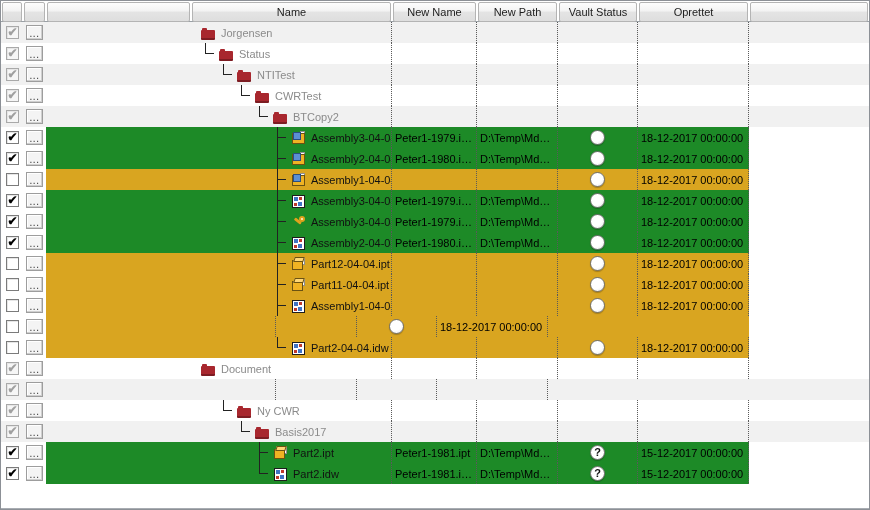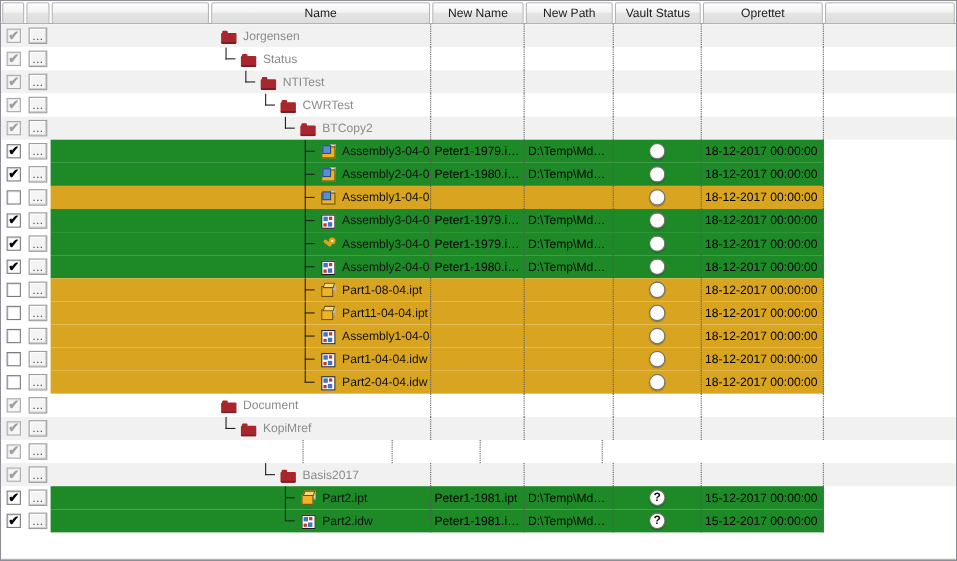--- a/index.html
+++ b/index.html
@@ -575,21 +575,21 @@
           <div class="nameinner">
             <span class="tree" style="width: 98px;">
               <i class="tl-v" style="left: 84px; top: 0px; height: 21px;"></i>
               <i class="tl-h" style="left: 84px; top: 10px; width: 9px;"></i>
             </span>
             <span class="ic ic-ipt">
               <i class="pg"></i>
               <i class="base"></i>
               <i class="lid"></i>
             </span>
-            <span class="lbl file">Part1-08-04.ipt</span>
+            <span class="lbl file">Part12-04-04.ipt</span>
           </div>
         </div>
         <div class="cell c-newname sep"></div>
         <div class="cell c-newpath sep"></div>
         <div class="cell c-vault sep">
           <div class="vs"></div>
         </div>
         <div class="cell c-created sep">18-12-2017 00:00:00</div>
         <div class="cell c-tail"></div>
       </div>
@@ -659,241 +659,225 @@
       </div>
       <div class="row orange">
         <div class="band"></div>
         <div class="cell c-check">
           <div class="cb"></div>
         </div>
         <div class="cell c-dots">
           <div class="dotsbtn">...</div>
         </div>
         <div class="cell c-blank"></div>
-        <div class="cell c-name sep">
-          <div class="nameinner">
-            <span class="tree" style="width: 98px;">
-              <i class="tl-v" style="left: 84px; top: 0px; height: 21px;"></i>
+        <div class="cell c-newname sep"></div>
+        <div class="cell c-newpath sep"></div>
+        <div class="cell c-vault sep">
+          <div class="vs"></div>
+        </div>
+        <div class="cell c-created sep">18-12-2017 00:00:00</div>
+        <div class="cell c-tail"></div>
+      </div>
+      <div class="row orange">
+        <div class="band"></div>
+        <div class="cell c-check">
+          <div class="cb"></div>
+        </div>
+        <div class="cell c-dots">
+          <div class="dotsbtn">...</div>
+        </div>
+        <div class="cell c-blank"></div>
+        <div class="cell c-name sep">
+          <div class="nameinner">
+            <span class="tree" style="width: 98px;">
+              <i class="tl-v" style="left: 84px; top: 0px; height: 11px;"></i>
               <i class="tl-h" style="left: 84px; top: 10px; width: 9px;"></i>
             </span>
             <span class="ic ic-idw">
               <i class="sheet"></i>
               <i class="b1"></i>
               <i class="b2"></i>
               <i class="b3"></i>
               <i class="b4"></i>
             </span>
-            <span class="lbl file">Part1-04-04.idw</span>
-          </div>
-        </div>
-        <div class="cell c-newname sep"></div>
-        <div class="cell c-newpath sep"></div>
-        <div class="cell c-vault sep">
-          <div class="vs"></div>
-        </div>
-        <div class="cell c-created sep">18-12-2017 00:00:00</div>
-        <div class="cell c-tail"></div>
-      </div>
-      <div class="row orange">
-        <div class="band"></div>
-        <div class="cell c-check">
-          <div class="cb"></div>
-        </div>
-        <div class="cell c-dots">
-          <div class="dotsbtn">...</div>
-        </div>
-        <div class="cell c-blank"></div>
-        <div class="cell c-name sep">
-          <div class="nameinner">
-            <span class="tree" style="width: 98px;">
-              <i class="tl-v" style="left: 84px; top: 0px; height: 11px;"></i>
-              <i class="tl-h" style="left: 84px; top: 10px; width: 9px;"></i>
+            <span class="lbl file">Part2-04-04.idw</span>
+          </div>
+        </div>
+        <div class="cell c-newname sep"></div>
+        <div class="cell c-newpath sep"></div>
+        <div class="cell c-vault sep">
+          <div class="vs"></div>
+        </div>
+        <div class="cell c-created sep">18-12-2017 00:00:00</div>
+        <div class="cell c-tail"></div>
+      </div>
+      <div class="row plain">
+        <div class="band"></div>
+        <div class="cell c-check">
+          <div class="cb disabled">
+            <span class="tick">✔</span>
+          </div>
+        </div>
+        <div class="cell c-dots">
+          <div class="dotsbtn">...</div>
+        </div>
+        <div class="cell c-blank"></div>
+        <div class="cell c-name sep">
+          <div class="nameinner">
+            <span class="tree" style="width: 8px;"></span>
+            <span class="ic ic-folder"></span>
+            <span class="lbl folder">Document</span>
+          </div>
+        </div>
+        <div class="cell c-newname sep"></div>
+        <div class="cell c-newpath sep"></div>
+        <div class="cell c-vault sep"></div>
+        <div class="cell c-created sep"></div>
+        <div class="cell c-tail"></div>
+      </div>
+      <div class="row alt">
+        <div class="band"></div>
+        <div class="cell c-check">
+          <div class="cb disabled">
+            <span class="tick">✔</span>
+          </div>
+        </div>
+        <div class="cell c-dots">
+          <div class="dotsbtn">...</div>
+        </div>
+        <div class="cell c-blank"></div>
+        <div class="cell c-newname sep"></div>
+        <div class="cell c-newpath sep"></div>
+        <div class="cell c-vault sep"></div>
+        <div class="cell c-created sep"></div>
+        <div class="cell c-tail"></div>
+      </div>
+      <div class="row plain">
+        <div class="band"></div>
+        <div class="cell c-check">
+          <div class="cb disabled">
+            <span class="tick">✔</span>
+          </div>
+        </div>
+        <div class="cell c-dots">
+          <div class="dotsbtn">...</div>
+        </div>
+        <div class="cell c-blank"></div>
+        <div class="cell c-name sep">
+          <div class="nameinner">
+            <span class="tree" style="width: 44px;">
+              <i class="tl-v" style="left: 30px; top: 0px; height: 11px;"></i>
+              <i class="tl-h" style="left: 30px; top: 10px; width: 9px;"></i>
+            </span>
+            <span class="ic ic-folder"></span>
+            <span class="lbl folder">Ny CWR</span>
+          </div>
+        </div>
+        <div class="cell c-newname sep"></div>
+        <div class="cell c-newpath sep"></div>
+        <div class="cell c-vault sep"></div>
+        <div class="cell c-created sep"></div>
+        <div class="cell c-tail"></div>
+      </div>
+      <div class="row alt">
+        <div class="band"></div>
+        <div class="cell c-check">
+          <div class="cb disabled">
+            <span class="tick">✔</span>
+          </div>
+        </div>
+        <div class="cell c-dots">
+          <div class="dotsbtn">...</div>
+        </div>
+        <div class="cell c-blank"></div>
+        <div class="cell c-name sep">
+          <div class="nameinner">
+            <span class="tree" style="width: 62px;">
+              <i class="tl-v" style="left: 48px; top: 0px; height: 11px;"></i>
+              <i class="tl-h" style="left: 48px; top: 10px; width: 9px;"></i>
+            </span>
+            <span class="ic ic-folder"></span>
+            <span class="lbl folder">Basis2017</span>
+          </div>
+        </div>
+        <div class="cell c-newname sep"></div>
+        <div class="cell c-newpath sep"></div>
+        <div class="cell c-vault sep"></div>
+        <div class="cell c-created sep"></div>
+        <div class="cell c-tail"></div>
+      </div>
+      <div class="row green">
+        <div class="band"></div>
+        <div class="cell c-check">
+          <div class="cb">
+            <span class="tick">✔</span>
+          </div>
+        </div>
+        <div class="cell c-dots">
+          <div class="dotsbtn">...</div>
+        </div>
+        <div class="cell c-blank"></div>
+        <div class="cell c-name sep">
+          <div class="nameinner">
+            <span class="tree" style="width: 80px;">
+              <i class="tl-v" style="left: 66px; top: 0px; height: 21px;"></i>
+              <i class="tl-h" style="left: 66px; top: 10px; width: 9px;"></i>
+            </span>
+            <span class="ic ic-ipt">
+              <i class="pg"></i>
+              <i class="base"></i>
+              <i class="lid"></i>
+            </span>
+            <span class="lbl file">Part2.ipt</span>
+          </div>
+        </div>
+        <div class="cell c-newname sep">Peter1-1981.ipt</div>
+        <div class="cell c-newpath sep">D:\Temp\Md…</div>
+        <div class="cell c-vault sep">
+          <div class="vs q">
+            <span class="qm">?</span>
+          </div>
+        </div>
+        <div class="cell c-created sep">15-12-2017 00:00:00</div>
+        <div class="cell c-tail"></div>
+      </div>
+      <div class="row green">
+        <div class="band"></div>
+        <div class="cell c-check">
+          <div class="cb">
+            <span class="tick">✔</span>
+          </div>
+        </div>
+        <div class="cell c-dots">
+          <div class="dotsbtn">...</div>
+        </div>
+        <div class="cell c-blank"></div>
+        <div class="cell c-name sep">
+          <div class="nameinner">
+            <span class="tree" style="width: 80px;">
+              <i class="tl-v" style="left: 66px; top: 0px; height: 11px;"></i>
+              <i class="tl-h" style="left: 66px; top: 10px; width: 9px;"></i>
             </span>
             <span class="ic ic-idw">
               <i class="sheet"></i>
               <i class="b1"></i>
               <i class="b2"></i>
               <i class="b3"></i>
               <i class="b4"></i>
             </span>
-            <span class="lbl file">Part2-04-04.idw</span>
-          </div>
-        </div>
-        <div class="cell c-newname sep"></div>
-        <div class="cell c-newpath sep"></div>
-        <div class="cell c-vault sep">
-          <div class="vs"></div>
-        </div>
-        <div class="cell c-created sep">18-12-2017 00:00:00</div>
-        <div class="cell c-tail"></div>
-      </div>
-      <div class="row plain">
-        <div class="band"></div>
-        <div class="cell c-check">
-          <div class="cb disabled">
-            <span class="tick">✔</span>
-          </div>
-        </div>
-        <div class="cell c-dots">
-          <div class="dotsbtn">...</div>
-        </div>
-        <div class="cell c-blank"></div>
-        <div class="cell c-name sep">
-          <div class="nameinner">
-            <span class="tree" style="width: 8px;"></span>
-            <span class="ic ic-folder"></span>
-            <span class="lbl folder">Document</span>
-          </div>
-        </div>
-        <div class="cell c-newname sep"></div>
-        <div class="cell c-newpath sep"></div>
-        <div class="cell c-vault sep"></div>
-        <div class="cell c-created sep"></div>
-        <div class="cell c-tail"></div>
-      </div>
-      <div class="row alt">
-        <div class="band"></div>
-        <div class="cell c-check">
-          <div class="cb disabled">
-            <span class="tick">✔</span>
-          </div>
-        </div>
-        <div class="cell c-dots">
-          <div class="dotsbtn">...</div>
-        </div>
-        <div class="cell c-blank"></div>
-        <div class="cell c-name sep">
-          <div class="nameinner">
-            <span class="tree" style="width: 26px;">
-              <i class="tl-v" style="left: 12px; top: 0px; height: 11px;"></i>
-              <i class="tl-h" style="left: 12px; top: 10px; width: 9px;"></i>
-            </span>
-            <span class="ic ic-folder"></span>
-            <span class="lbl folder">KopiMref</span>
-          </div>
-        </div>
-        <div class="cell c-newname sep"></div>
-        <div class="cell c-newpath sep"></div>
-        <div class="cell c-vault sep"></div>
-        <div class="cell c-created sep"></div>
-        <div class="cell c-tail"></div>
-      </div>
-      <div class="row plain">
-        <div class="band"></div>
-        <div class="cell c-check">
-          <div class="cb disabled">
-            <span class="tick">✔</span>
-          </div>
-        </div>
-        <div class="cell c-dots">
-          <div class="dotsbtn">...</div>
-        </div>
-        <div class="cell c-blank"></div>
-        <div class="cell c-newname sep"></div>
-        <div class="cell c-newpath sep"></div>
-        <div class="cell c-vault sep"></div>
-        <div class="cell c-created sep"></div>
-        <div class="cell c-tail"></div>
-      </div>
-      <div class="row alt">
-        <div class="band"></div>
-        <div class="cell c-check">
-          <div class="cb disabled">
-            <span class="tick">✔</span>
-          </div>
-        </div>
-        <div class="cell c-dots">
-          <div class="dotsbtn">...</div>
-        </div>
-        <div class="cell c-blank"></div>
-        <div class="cell c-name sep">
-          <div class="nameinner">
-            <span class="tree" style="width: 62px;">
-              <i class="tl-v" style="left: 48px; top: 0px; height: 11px;"></i>
-              <i class="tl-h" style="left: 48px; top: 10px; width: 9px;"></i>
-            </span>
-            <span class="ic ic-folder"></span>
-            <span class="lbl folder">Basis2017</span>
-          </div>
-        </div>
-        <div class="cell c-newname sep"></div>
-        <div class="cell c-newpath sep"></div>
-        <div class="cell c-vault sep"></div>
-        <div class="cell c-created sep"></div>
-        <div class="cell c-tail"></div>
-      </div>
-      <div class="row green">
-        <div class="band"></div>
-        <div class="cell c-check">
-          <div class="cb">
-            <span class="tick">✔</span>
-          </div>
-        </div>
-        <div class="cell c-dots">
-          <div class="dotsbtn">...</div>
-        </div>
-        <div class="cell c-blank"></div>
-        <div class="cell c-name sep">
-          <div class="nameinner">
-            <span class="tree" style="width: 80px;">
-              <i class="tl-v" style="left: 66px; top: 0px; height: 21px;"></i>
-              <i class="tl-h" style="left: 66px; top: 10px; width: 9px;"></i>
-            </span>
-            <span class="ic ic-ipt">
-              <i class="pg"></i>
-              <i class="base"></i>
-              <i class="lid"></i>
-            </span>
-            <span class="lbl file">Part2.ipt</span>
-          </div>
-        </div>
-        <div class="cell c-newname sep">Peter1-1981.ipt</div>
+            <span class="lbl file">Part2.idw</span>
+          </div>
+        </div>
+        <div class="cell c-newname sep">Peter1-1981.i…</div>
         <div class="cell c-newpath sep">D:\Temp\Md…</div>
         <div class="cell c-vault sep">
           <div class="vs q">
             <span class="qm">?</span>
           </div>
         </div>
         <div class="cell c-created sep">15-12-2017 00:00:00</div>
         <div class="cell c-tail"></div>
       </div>
-      <div class="row green">
-        <div class="band"></div>
-        <div class="cell c-check">
-          <div class="cb">
-            <span class="tick">✔</span>
-          </div>
-        </div>
-        <div class="cell c-dots">
-          <div class="dotsbtn">...</div>
-        </div>
-        <div class="cell c-blank"></div>
-        <div class="cell c-name sep">
-          <div class="nameinner">
-            <span class="tree" style="width: 80px;">
-              <i class="tl-v" style="left: 66px; top: 0px; height: 11px;"></i>
-              <i class="tl-h" style="left: 66px; top: 10px; width: 9px;"></i>
-            </span>
-            <span class="ic ic-idw">
-              <i class="sheet"></i>
-              <i class="b1"></i>
-              <i class="b2"></i>
-              <i class="b3"></i>
-              <i class="b4"></i>
-            </span>
-            <span class="lbl file">Part2.idw</span>
-          </div>
-        </div>
-        <div class="cell c-newname sep">Peter1-1981.i…</div>
-        <div class="cell c-newpath sep">D:\Temp\Md…</div>
-        <div class="cell c-vault sep">
-          <div class="vs q">
-            <span class="qm">?</span>
-          </div>
-        </div>
-        <div class="cell c-created sep">15-12-2017 00:00:00</div>
-        <div class="cell c-tail"></div>
-      </div>
       <div id="filler" style="height: 24px;"></div>
     </div>
 
   <div id="botline"></div>
 </div>
 
 </body></html>

